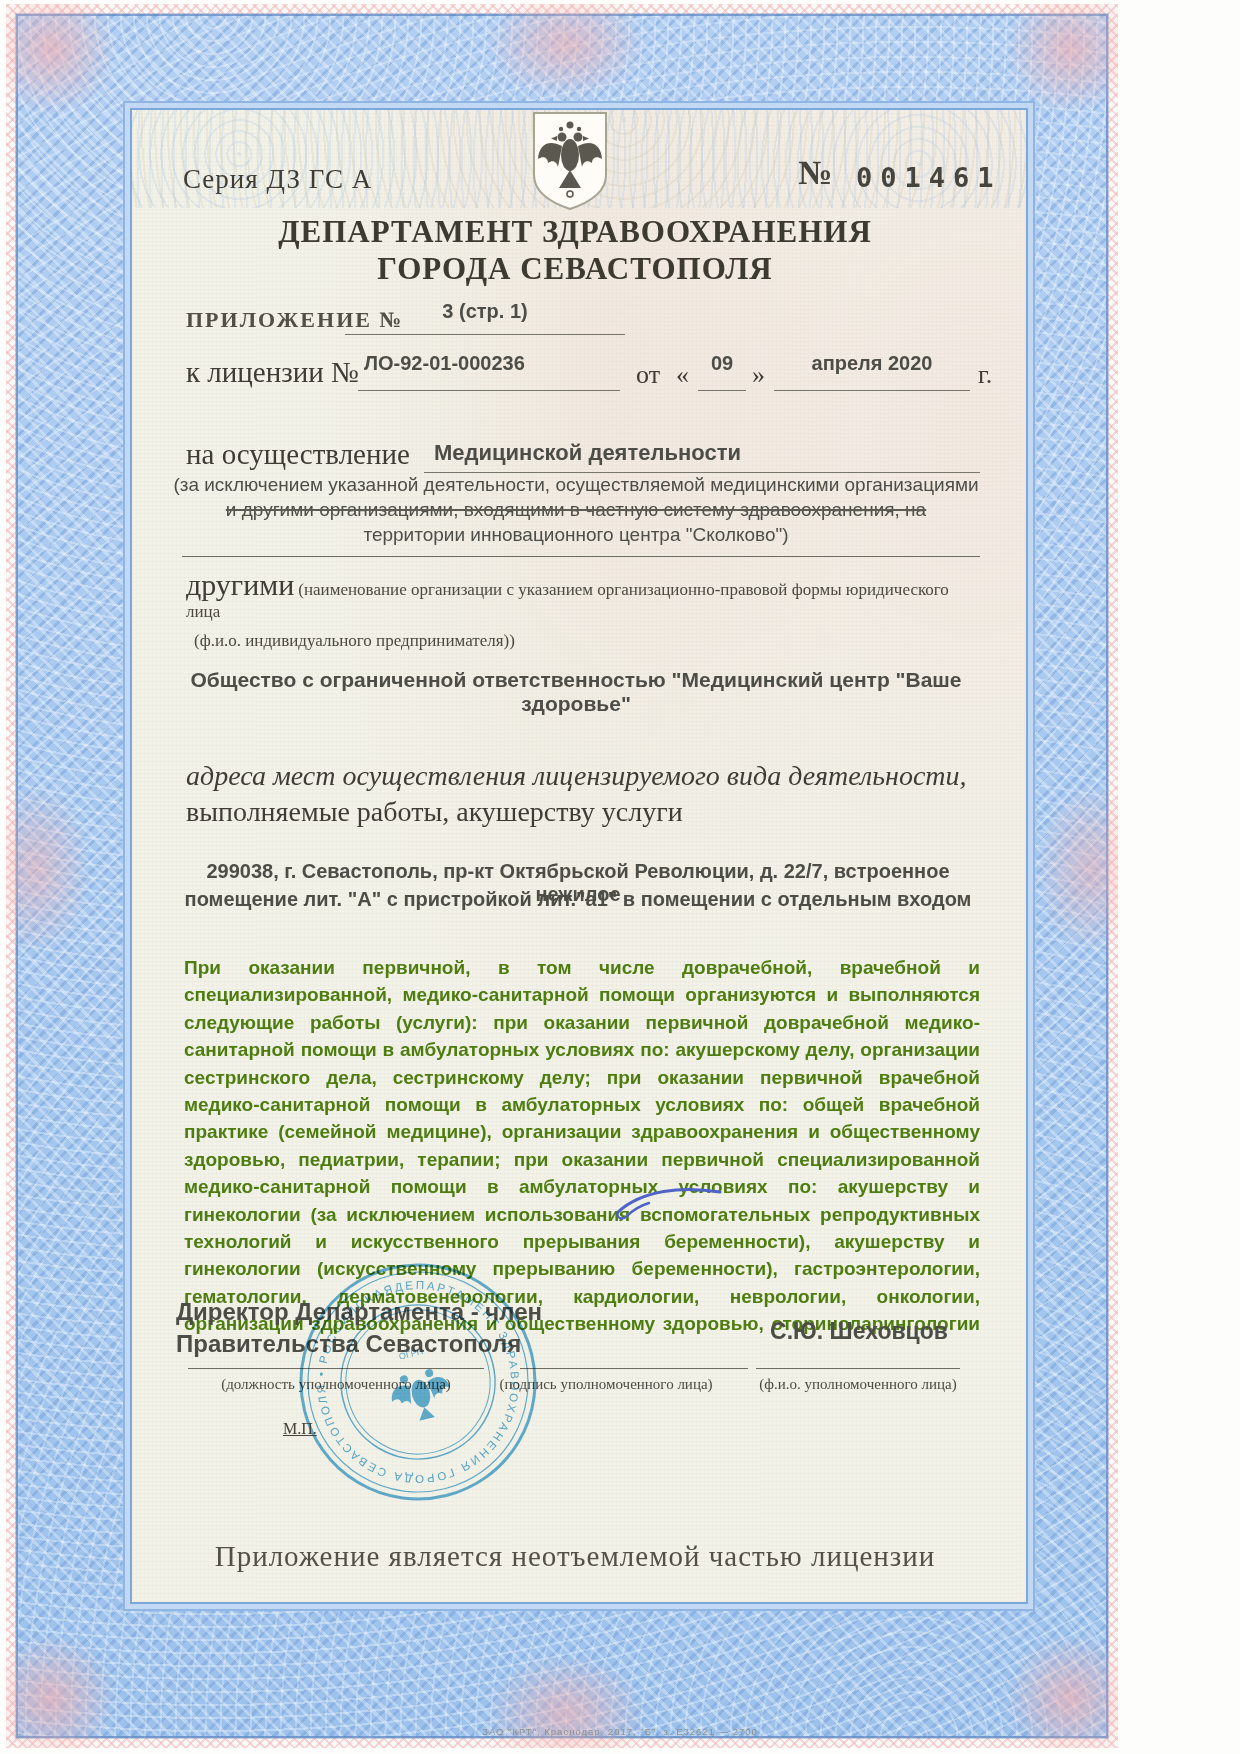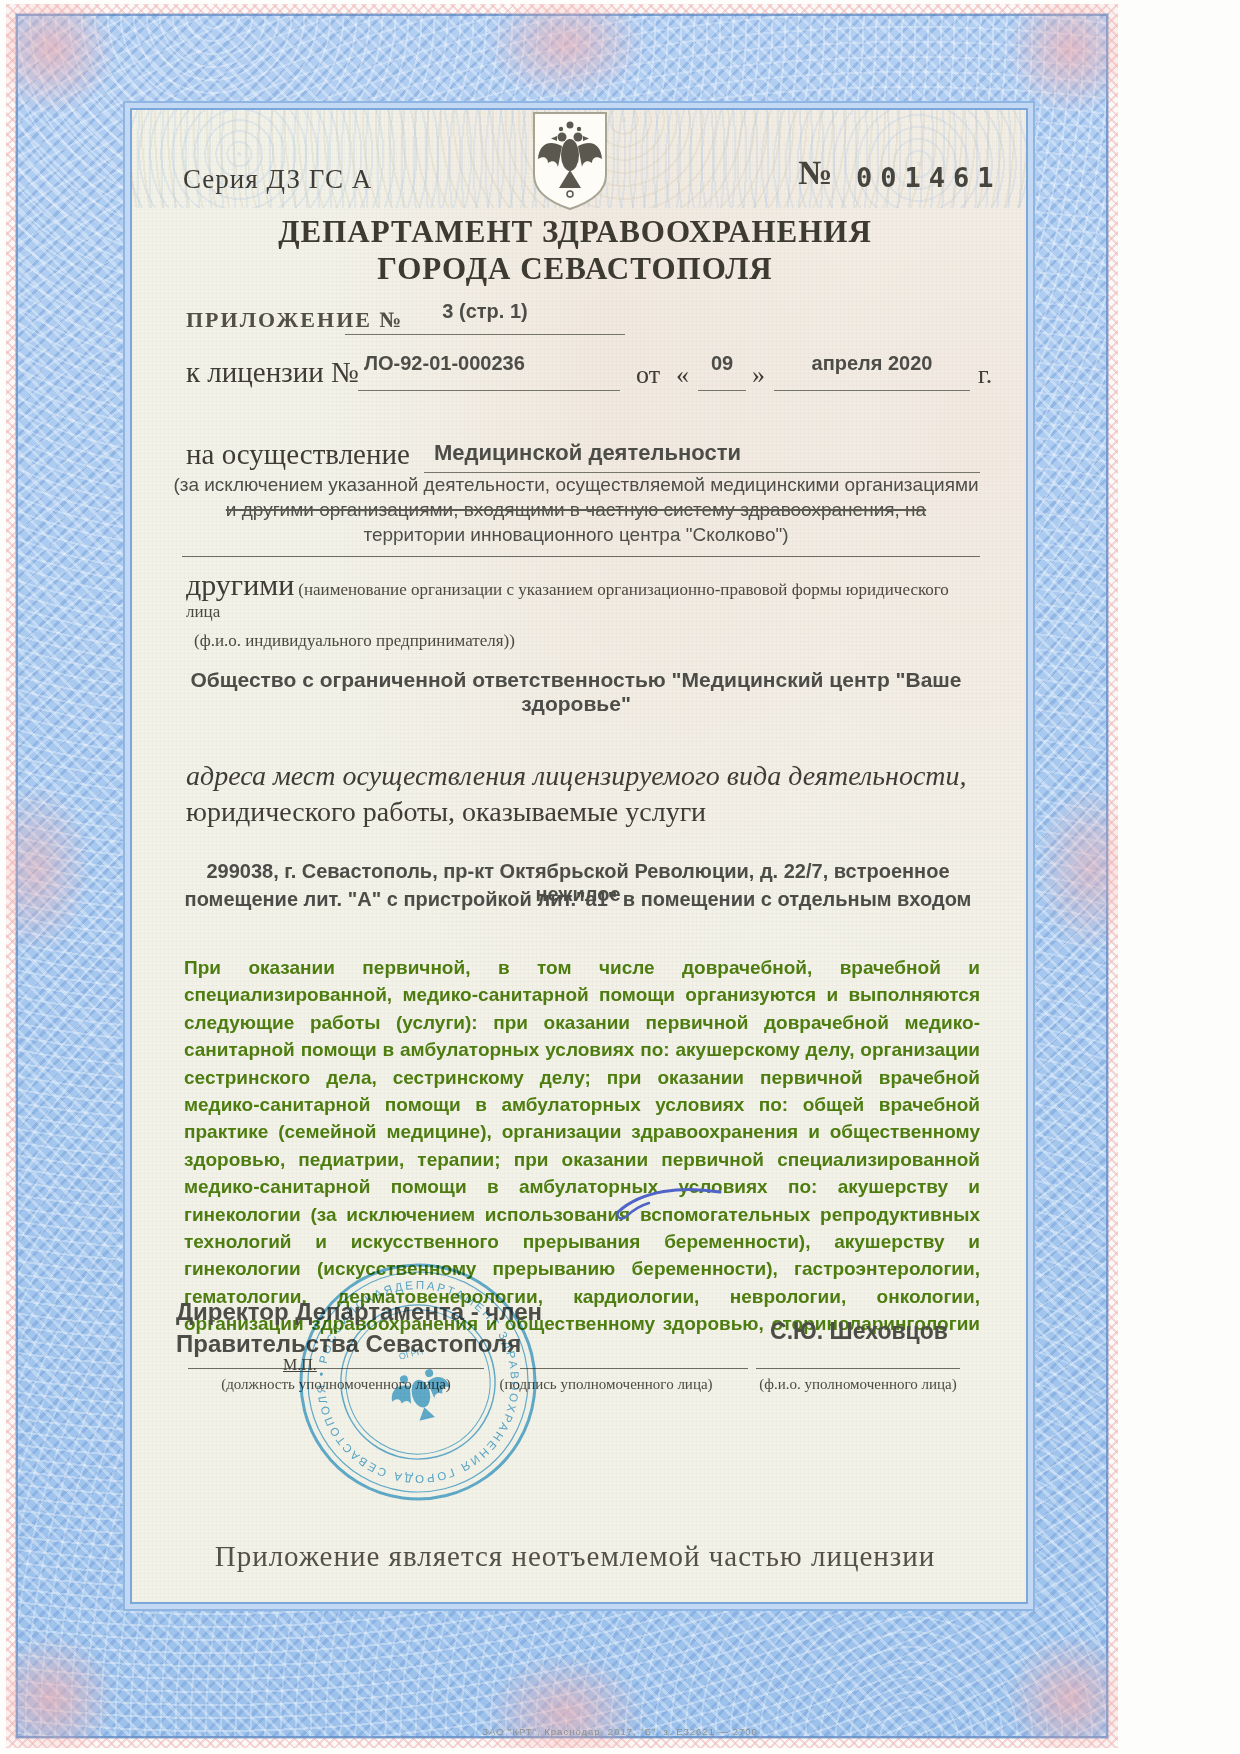--- a/index.html
+++ b/index.html
@@ -134,21 +134,21 @@
 
   <div class="abs" style="left:186px;top:568px;width:800px;">
     <span class="serif" style="font-size:30px;">другими</span>
     <span class="serif smallserif">(наименование организации с указанием организационно-правовой формы юридического лица</span>
   </div>
   <div class="abs serif smallserif" style="left:194px;top:604px;margin-top:27px;">(ф.и.о. индивидуального предпринимателя))</div>
 
   <div class="abs sansb ctr" style="left:166px;top:668px;width:820px;font-size:21px;">Общество с ограниченной ответственностью "Медицинский центр "Ваше здоровье"</div>
 
   <div class="abs serif" style="left:186px;top:760px;font-size:28px;font-style:italic;">адреса мест осуществления лицензируемого вида деятельности,</div>
-  <div class="abs serif" style="left:186px;top:796px;font-size:28px;">юридического работы, оказываемые услуги</div>
+  <div class="abs serif" style="left:186px;top:796px;font-size:28px;">выполняемые работы, акушерству услуги</div>
 
   <div class="abs sansb ctr" style="left:166px;top:860px;width:824px;font-size:20px;">299038, г. Севастополь, пр-кт Октябрьской Революции, д. 22/7, встроенное нежилое</div>
   <div class="abs sansb ctr" style="left:166px;top:888px;width:824px;font-size:20px;">помещение лит. "А" с пристройкой лит."а1" в помещении с отдельным входом</div>
 
   <div class="abs para" style="left:184px;top:954px;width:796px;">При оказании первичной, в том числе доврачебной, врачебной и специализированной, медико-санитарной помощи организуются и выполняются следующие работы (услуги): при оказании первичной доврачебной медико-санитарной помощи в амбулаторных условиях по: акушерскому делу, организации сестринского дела, сестринскому делу; при оказании первичной врачебной медико-санитарной помощи в амбулаторных условиях по: общей врачебной практике (семейной медицине), организации здравоохранения и общественному здоровью, педиатрии, терапии; при оказании первичной специализированной медико-санитарной помощи в амбулаторных условиях по: акушерству и гинекологии (за исключением использования вспомогательных репродуктивных технологий и искусственного прерывания беременности), акушерству и гинекологии (искусственному прерыванию беременности), гастроэнтерологии, гематологии, дерматовенерологии, кардиологии, неврологии, онкологии, организации здравоохранения и общественному здоровью, оториноларингологии</div>
 
   <div class="abs sansb" style="left:176px;top:1298px;font-size:24px;">Директор Департамента - член</div>
   <div class="abs sansb" style="left:176px;top:1330px;font-size:24px;">Правительства Севастополя</div>
   <div class="abs sansb ctr" style="left:756px;top:1318px;width:206px;font-size:23px;">С.Ю. Шеховцов</div>
 
@@ -181,19 +181,19 @@
       <text x="126" y="100" text-anchor="middle" font-family="Liberation Sans, sans-serif" font-size="9">ОГРН</text>
       <circle cx="113" cy="120" r="4"></circle>
         <circle cx="139" cy="120" r="4"></circle>
       <ellipse cx="126" cy="138" rx="9" ry="14"></ellipse>
       <path d="M117 128c-12-6-20 0-21 11 5-3 9-1 9 4 5-3 8-1 9 3z"></path>
       <path d="M135 128c12-6 20 0 21 11-5-3-9-1-9 4-5-3-8-1-9 3z"></path>
       <path d="M126 152l-8 12h16z"></path>
     </g>
   </svg>
 
-  <div class="abs serif" style="left:283px;top:1356px;font-size:16px;color:#44423a;text-decoration:underline;">М.П.</div>
+  <div class="abs serif" style="left:283px;top:1420px;font-size:16px;color:#44423a;text-decoration:underline;">М.П.</div>
 
   <div class="abs serif ctr" style="left:160px;top:1540px;width:830px;font-size:29px;color:#535047;letter-spacing:1px;">Приложение является неотъемлемой частью лицензии</div>
 
   <div class="abs imprint ctr" style="left:0;top:1726px;width:1240px;">ЗАО "КРТ", Краснодар, 2017, "Б", з. Е32621 — 2700</div>
 
 </div>
 
 </body></html>

